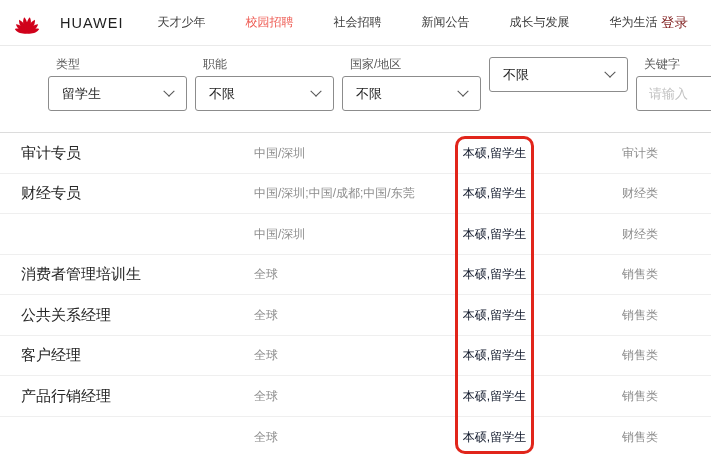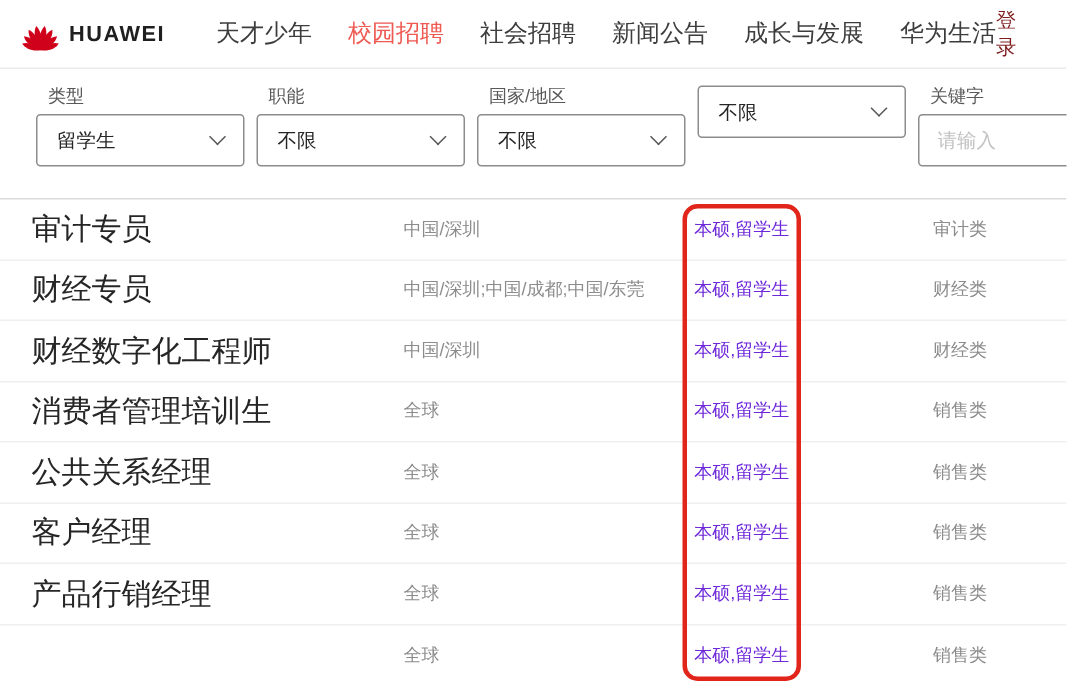--- a/index.html
+++ b/index.html
@@ -5,49 +5,49 @@
   * { margin:0; padding:0; box-sizing:border-box; }
   html,body { width:711px; height:458px; overflow:hidden; background:#fff;
     font-family:"Liberation Sans","DejaVu Sans",sans-serif; color:#333; }
   .page { position:relative; width:711px; height:458px; background:#fff; }
 
   
   .header { height:46px; display:flex; align-items:center; padding-left:14px;
     border-bottom:1px solid #eaeaea; background:#fff; }
   .logo { display:flex; align-items:center; cursor:pointer; }
   .logo svg { width:26px; height:22px; display:block; }
-  .logo-text { font-size:14.5px; font-weight:bold; letter-spacing:1px; color:#1f1f1f; margin-left:6px; }
-  .nav { display:flex; gap:24px; margin-left:34px; font-size:16px; color:#3d3d3d; }
+  .logo-text { font-size:14.5px; font-weight:normal; letter-spacing:1px; color:#1f1f1f; margin-left:20px; }
+  .nav { display:flex; gap:40px; margin-left:34px; font-size:12px; color:#3d3d3d; }
   .nav-item { cursor:pointer; white-space:nowrap; }
   .nav-item.active { color:#ee5a52; }
   .login { margin-left:auto; margin-right:23px; font-size:13.5px; color:#7f1d1d; cursor:pointer; }
 
   
-  .filters { display:flex; gap:8px; padding:11px 0 0 24px; }
+  .filters { display:flex; gap:8px; padding:11px 0 0 48px; }
   .filter-group { width:139px; flex:none; }
   .filter-group.keyword { width:132px; }
   .filter-label { font-size:12px; color:#595959; margin:0 0 5px 8px; height:14px; line-height:14px; }
   .filter-box { height:35px; border:1px solid #8c8c8c; border-radius:3px; background:#fff;
     display:flex; align-items:center; justify-content:space-between; padding:0 13px;
     font-size:13px; color:#262626; cursor:pointer; }
   .chev { width:8px; height:8px; border-right:1.5px solid #555; border-bottom:1.5px solid #555;
     transform:rotate(45deg) translate(-2px,-2px); flex:none; }
   .filter-input { height:35px; width:100%; border:1px solid #8c8c8c; border-radius:3px;
     padding:0 12px; font-size:13px; color:#262626; outline:none;
     font-family:"Liberation Sans","DejaVu Sans",sans-serif; }
   .filter-input::placeholder { color:#c2c2c2; }
 
   
   .jobs { margin-top:21px; border-top:1px solid #dcdcdc; }
   .job-row { position:relative; height:40.5px; border-bottom:1px solid #efefef; cursor:pointer; }
   .job-row:last-child { border-bottom:none; }
   .cell { position:absolute; top:50%; transform:translateY(-50%); white-space:nowrap; }
-  .cell-title { left:21px; font-size:20px; color:#262626; }
-  .cell-loc { left:269px; font-size:12px; color:#8c8c8c; }
-  .cell-elig { left:455px; width:79px; text-align:center; font-size:12px; color:#6d28d9; }
+  .cell-title { left:21px; font-size:15px; color:#262626; }
+  .cell-loc { left:254px; font-size:12px; color:#8c8c8c; }
+  .cell-elig { left:455px; width:79px; text-align:center; font-size:12px; color:#0f172a; }
   .cell-cat { left:590px; width:100px; text-align:center; font-size:12px; color:#8c8c8c; }
 
   
   .red-annotation { position:absolute; left:455px; top:136px; width:79px; height:318px;
     border:3px solid #e1251b; border-radius:10px; pointer-events:none; z-index:5; }
 </style>
 </head>
 <body>
 
 <div class="page">
@@ -120,21 +120,20 @@
       <span class="cell cell-elig">本硕,留学生</span>
       <span class="cell cell-cat">审计类</span>
     </div>
     <div class="job-row">
       <span class="cell cell-title">财经专员</span>
       <span class="cell cell-loc">中国/深圳;中国/成都;中国/东莞</span>
       <span class="cell cell-elig">本硕,留学生</span>
       <span class="cell cell-cat">财经类</span>
     </div>
     <div class="job-row">
-      <span class="cell cell-title">财经数字化工程师</span>
       <span class="cell cell-loc">中国/深圳</span>
       <span class="cell cell-elig">本硕,留学生</span>
       <span class="cell cell-cat">财经类</span>
     </div>
     <div class="job-row">
       <span class="cell cell-title">消费者管理培训生</span>
       <span class="cell cell-loc">全球</span>
       <span class="cell cell-elig">本硕,留学生</span>
       <span class="cell cell-cat">销售类</span>
     </div>

